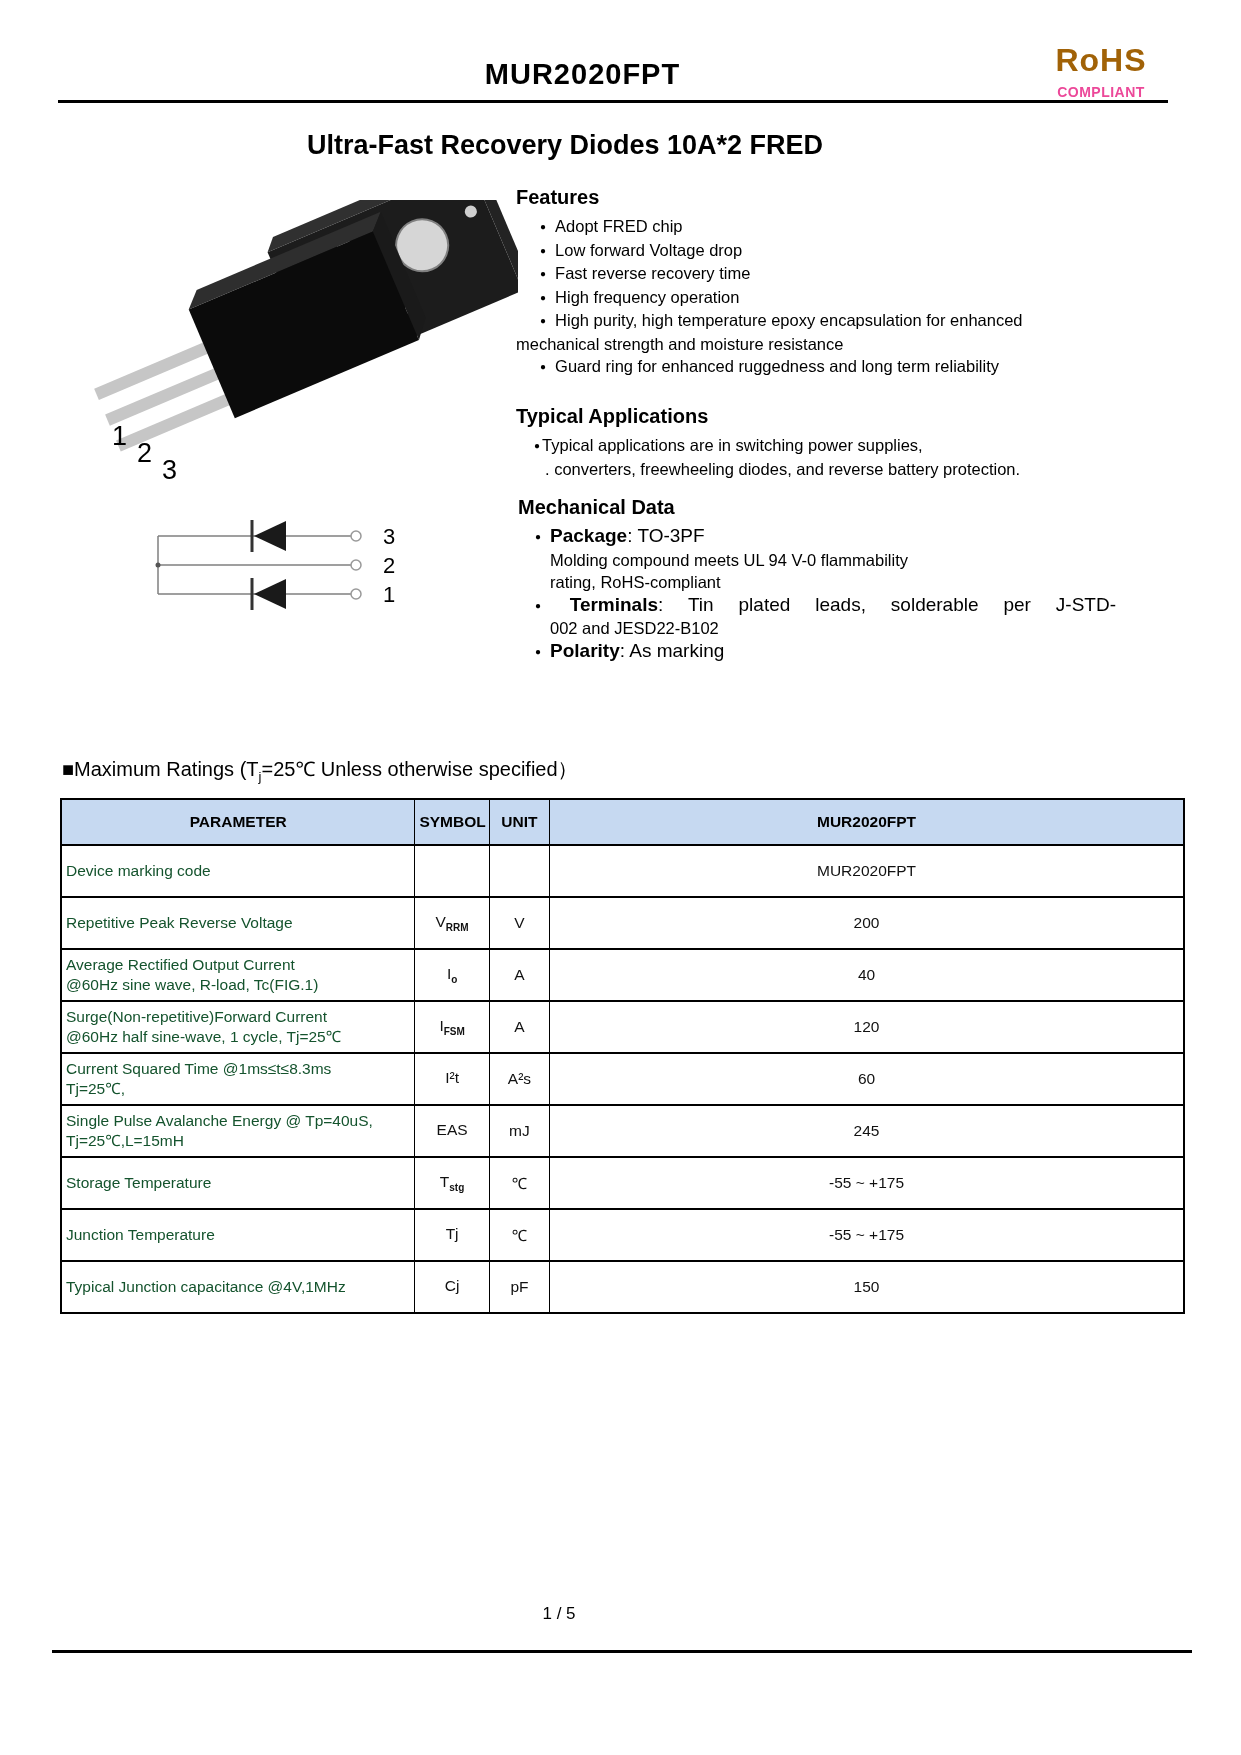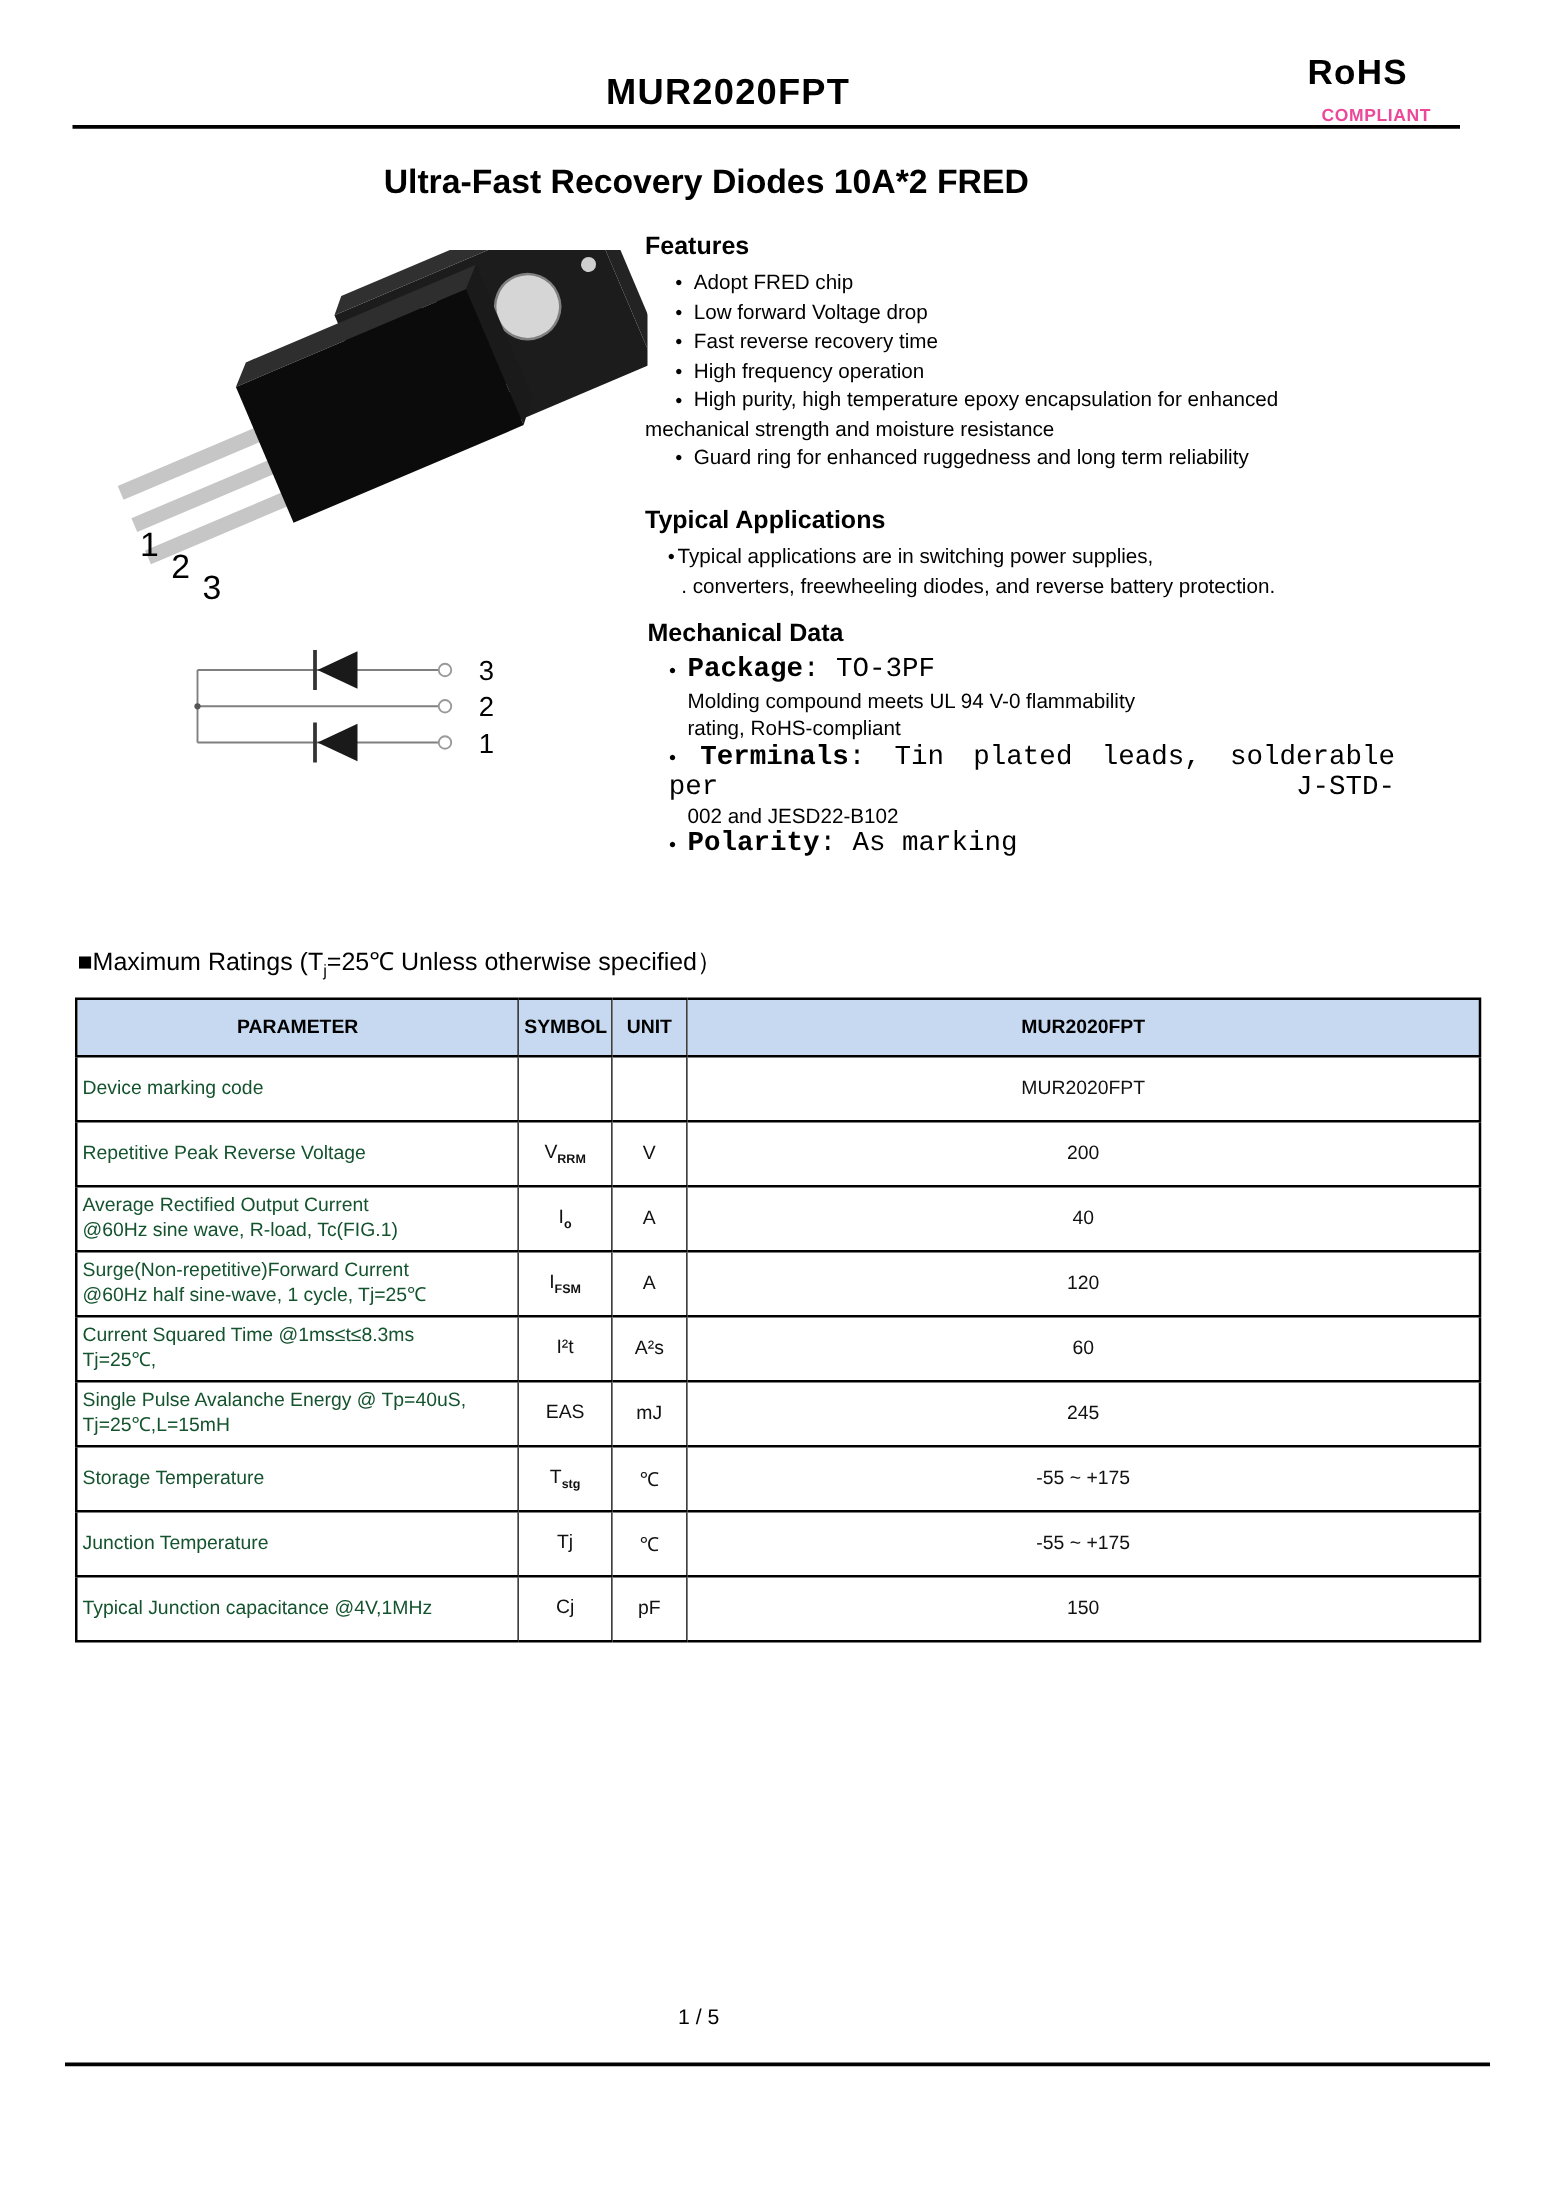--- a/index.html
+++ b/index.html
@@ -8,22 +8,22 @@
     font-family:"Liberation Sans", sans-serif; color:#000; overflow:hidden;
   }
 
   
   .part-number {
     position:absolute; top:58px; left:0; width:1165px; text-align:center;
     font-size:29px; font-weight:bold; letter-spacing:1px;
   }
   .header-rule { position:absolute; top:100px; left:58px; width:1110px; height:3px; background:#000; }
   .rohs {
-    position:absolute; top:42px; left:1046px; width:110px; text-align:left;
-    color:#000000; font-size:28px; font-weight:bold; letter-spacing:1px;
+    position:absolute; top:42px; left:1046px; width:110px; text-align:center;
+    color:#a16207; font-size:32px; font-weight:bold; letter-spacing:1px;
   }
   .rohs-compliant {
     position:absolute; top:84px; left:1036px; width:130px; text-align:center;
     color:#ec4899; font-size:14px; font-weight:bold; letter-spacing:0.5px;
   }
 
   .doc-title {
     position:absolute; top:130px; left:0; width:1130px; text-align:center;
     font-size:27px; font-weight:bold;
   }
@@ -38,21 +38,21 @@
   .features { position:absolute; left:516px; top:186px; width:578px; }
   .bullet-item { font-size:16.5px; line-height:22.5px; text-indent:24px; }
   .bullet-item::before { content:"●"; font-size:10px; vertical-align:2px; margin-right:9px; }
 
   .applications { position:absolute; left:516px; top:405px; width:612px; }
   .app-line1 { font-size:16.5px; line-height:22.5px; margin-left:18px; }
   .app-line1::before { content:"●"; font-size:10px; vertical-align:2px; margin-right:2px; }
   .app-line2 { font-size:16.5px; line-height:22.5px; margin-left:29px; }
 
   .mechanical { position:absolute; left:518px; top:496px; width:600px; }
-  .mech-bullet { font-size:22px; line-height:22.5px; padding-left:17px;font-family:Liberation Mono, monospace; }
+  .mech-bullet { font-size:19px; line-height:22.5px; padding-left:17px; }
   .mech-bullet::before { content:"●"; font-size:10px; vertical-align:2px; margin-right:9px; }
   .mech-cont { font-size:16.5px; line-height:22.5px; padding-left:32px; }
   .mech-justify { text-align:justify; text-align-last:justify; padding-right:2px; }
   .mech-label { font-weight:bold; }
 
   
   .max-ratings-heading { position:absolute; left:62px; top:755px; font-size:20px; }
   .max-ratings-heading .mr-bold { font-weight:normal; }
   .max-ratings-heading sub { font-size:13px; }
 

